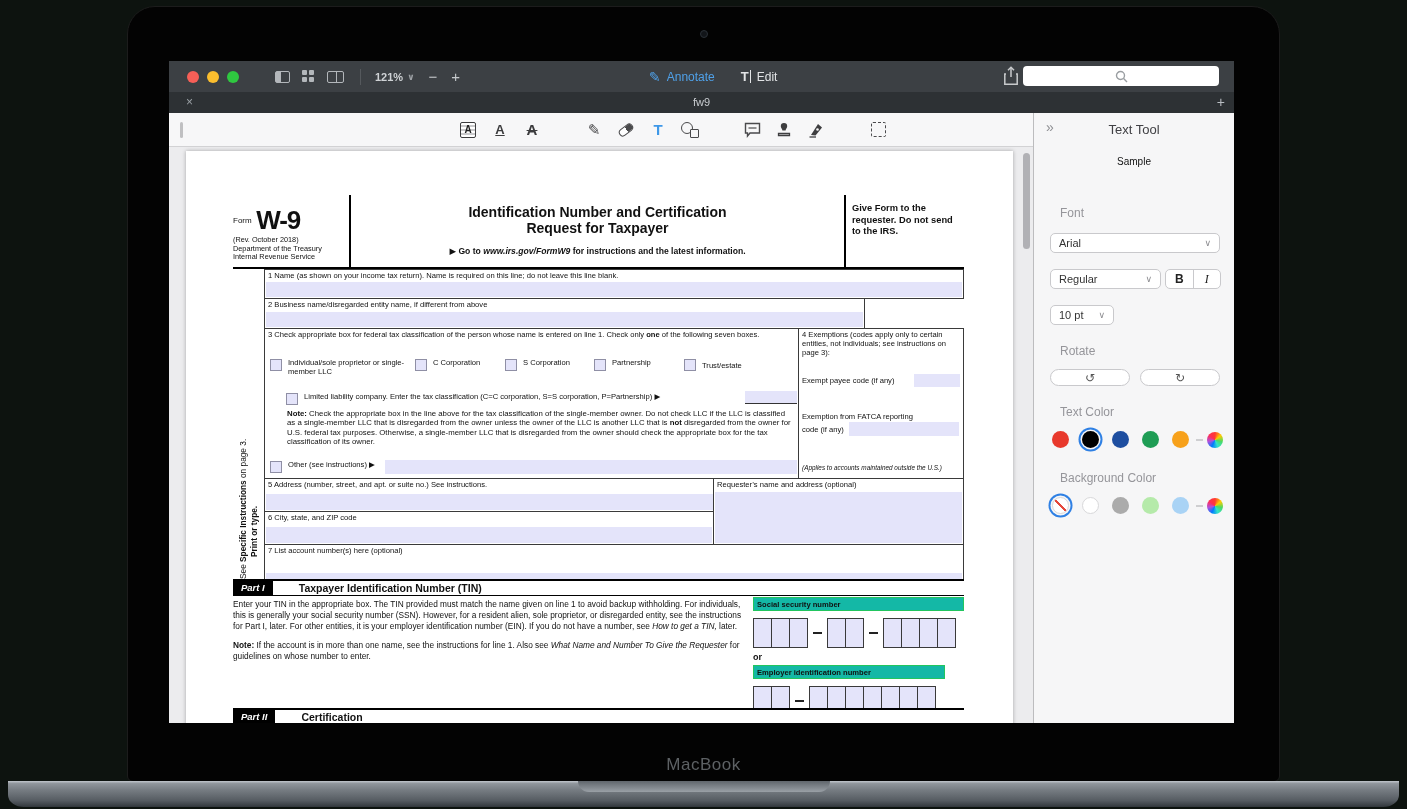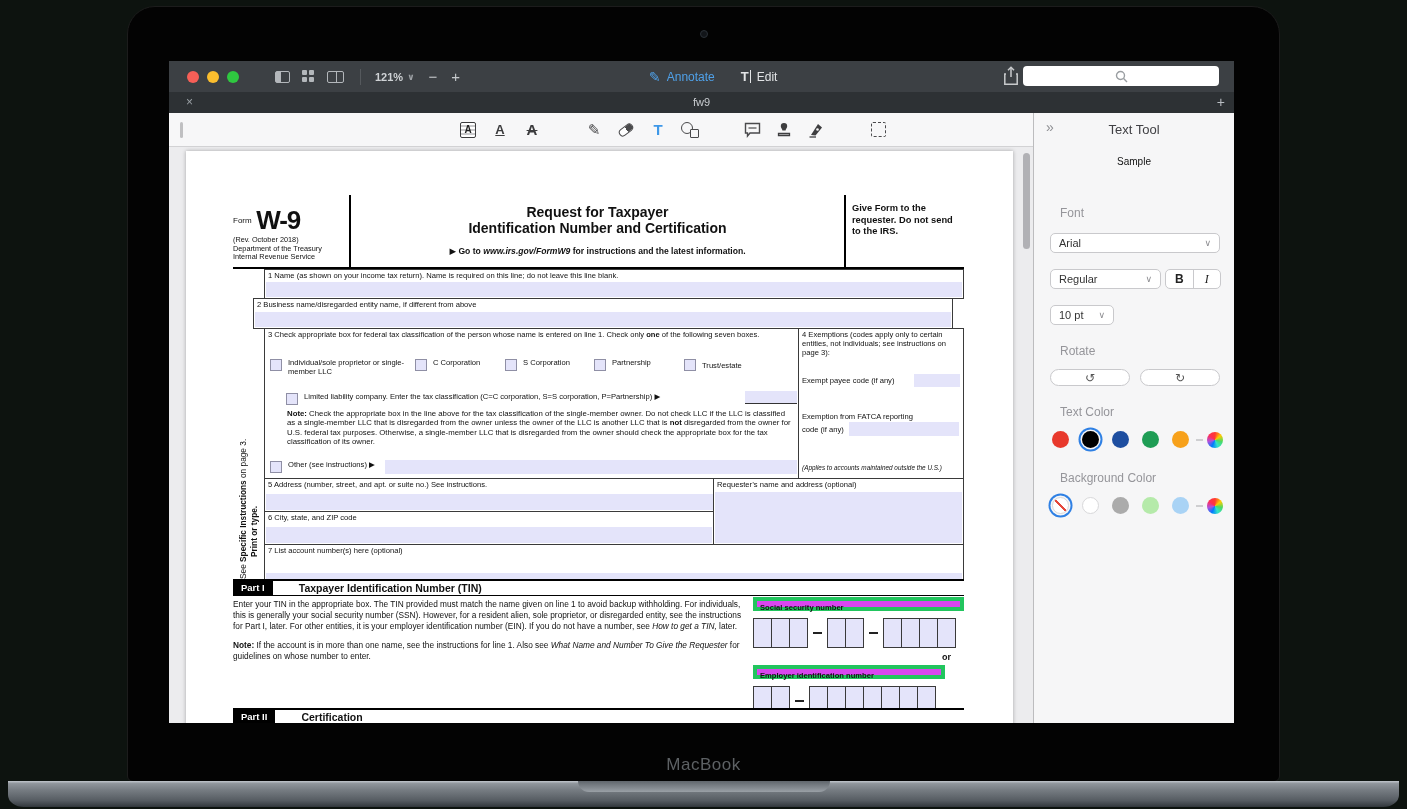--- a/index.html
+++ b/index.html
@@ -128,33 +128,33 @@
 
   .fbox { position:absolute; border:1px solid #3a3a3a; background:#fff; }
   .flabel { font-size:7.6px; padding:2px 0 16px 3px; line-height:8.8px; }
   .flabel b { font-weight:bold; }
   .fill { position:absolute; background:#e4e4fa; }
   .cb { width:12px; height:12px; background:#e4e4fa; border:1px solid #8f8fa5; flex:none; }
   .cbitem { position:absolute; display:flex; gap:6px; font-size:7.6px; line-height:8.8px; }
   .smallnote { position:absolute; font-size:7.8px; line-height:9.3px; }
   .part-bar { position:absolute; left:0; width:731px; height:17px; background:#fff;
               border-top:2px solid #000; border-bottom:1px solid #000; display:flex; align-items:center; }
-  .part-tag { background:#000; color:#fff; font-weight:bold; font-size:9.5px;
+  .part-tag { background:#000; color:#fff; font-weight:bold; font-style:italic; font-size:9.5px;
               padding:2px 8px 3px; margin-top:-1px; }
   .part-title { font-weight:bold; font-size:10.5px; margin-left:26px; }
   .tin-text { position:absolute; left:0; top:404px; width:517px; font-size:8.3px; line-height:10.9px; }
   .tin-text .np { margin-top:8px; }
   .tin-right { position:absolute; left:520px; top:402px; width:211px; }
-  .tin-label-box { border:4px solid #22c55e; background:#d946ef; font-weight:bold; font-size:7.6px; padding:2px 0 0 3px; height:14px; }
+  .tin-label-box { border:1px solid #22c55e; background:#14b8a6; font-weight:bold; font-size:7.6px; padding:2px 0 0 3px; height:14px; }
   .digits { display:flex; align-items:center; margin-top:7px; height:30px; }
   .cellgrp { display:flex; }
   .cell { width:19px; height:30px; background:#e4e4fa; border:1px solid #3a3a3a; margin-left:-1px; }
   .cell:first-child { margin-left:0; }
   .dashsep { width:9px; height:2px; background:#222; margin:0 5px; }
-  .orword { font-weight:bold; font-size:9px; margin:4px 13px 3px;text-align:right; }
+  .orword { font-weight:bold; font-size:9px; margin:4px 0 3px; }
 </style>
 </head>
 <body>
 
 <div class="screen">
   <div class="camera"></div>
 
   <div class="app">
 
     <div class="toolbar">
@@ -279,38 +279,38 @@
 
               <div class="fheader">
                 <div class="fh-left">
                   <div><span class="formword">Form</span>
                        <span class="w9">W-9</span></div>
                   <div class="small">(Rev. October 2018)</div>
                   <div class="small">Department of the Treasury</div>
                   <div class="small">Internal Revenue Service</div>
                 </div>
                 <div class="fh-mid">
+                  <div class="t1">Identification Number and Certification</div>
                   <div class="t1">Request for Taxpayer</div>
-                  <div class="t1">Identification Number and Certification</div>
                   <div class="goto"><span>▶ Go to </span><em>www.irs.gov/FormW9</em><span> for instructions and the latest information.</span></div>
                 </div>
                 <div class="fh-right">Give Form to the requester. Do not send to the IRS.</div>
               </div>
 
               <div class="gutter">
                 <span class="rot" style="left:16px; top:288px; font-weight:bold;">Print or type.</span>
                 <span class="rot" style="left:5px; top:310px;"><span>See </span><b>Specific Instructions</b><span> on page 3.</span></span>
               </div>
 
               <div class="fbox" style="left:31px; top:74px; width:700px; height:30px;">
                 <div class="flabel">1  Name (as shown on your income tax return). Name is required on this line; do not leave this line blank.</div>
                 <div class="fill" style="left:1px; right:1px; bottom:1px; height:15px;"></div>
               </div>
 
-              <div class="fbox" style="left:20px; top:103px; width:700px; height:31px;">
+              <div class="fbox" style="left:31px; top:103px; width:601px; height:31px;">
                 <div class="flabel">2  Business name/disregarded entity name, if different from above</div>
                 <div class="fill" style="left:1px; right:1px; bottom:1px; height:15px;"></div>
               </div>
 
               <div class="fbox" style="left:31px; top:133px; width:535px; height:151px;">
                 <div class="flabel" style="width:520px;"><span>3  Check appropriate box for federal tax classification of the person whose name is entered on line 1. Check only </span><b>one</b><span> of the following seven boxes.</span></div>
                 <div class="cbitem" style="left:5px; top:30px; width:140px;">
                     <span class="cb"></span>
                     <span>Individual/sole proprietor or single-member LLC</span>
                   </div>

